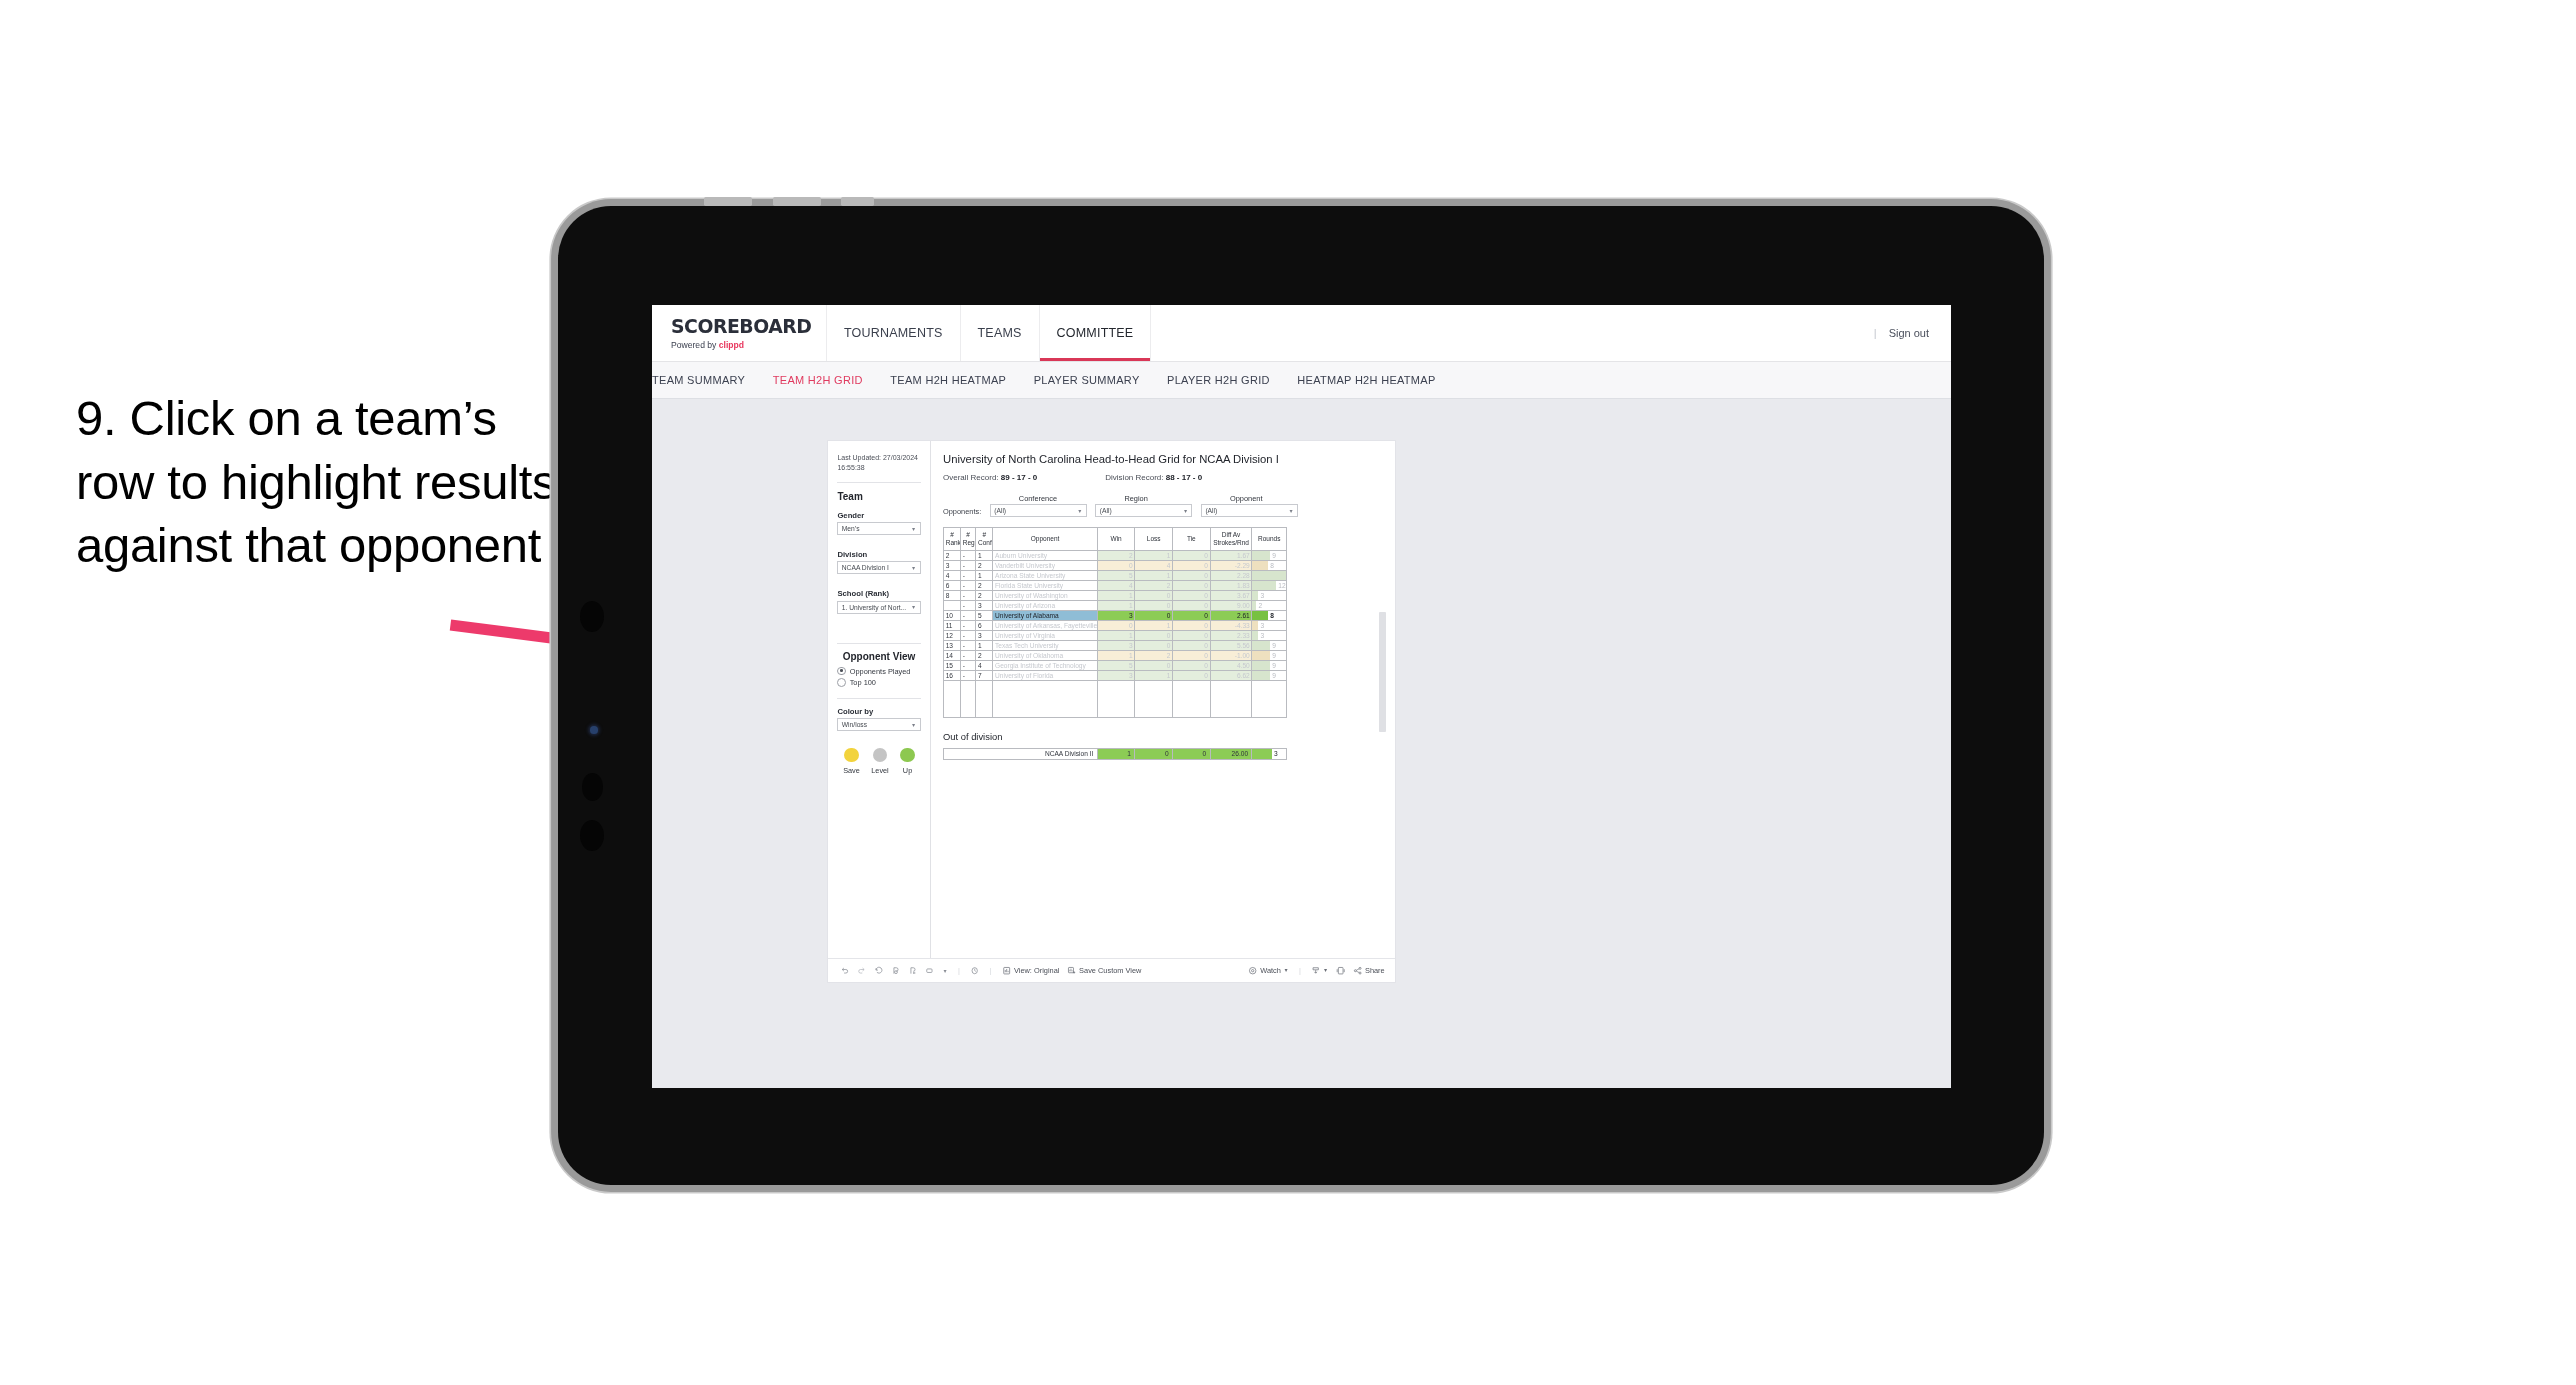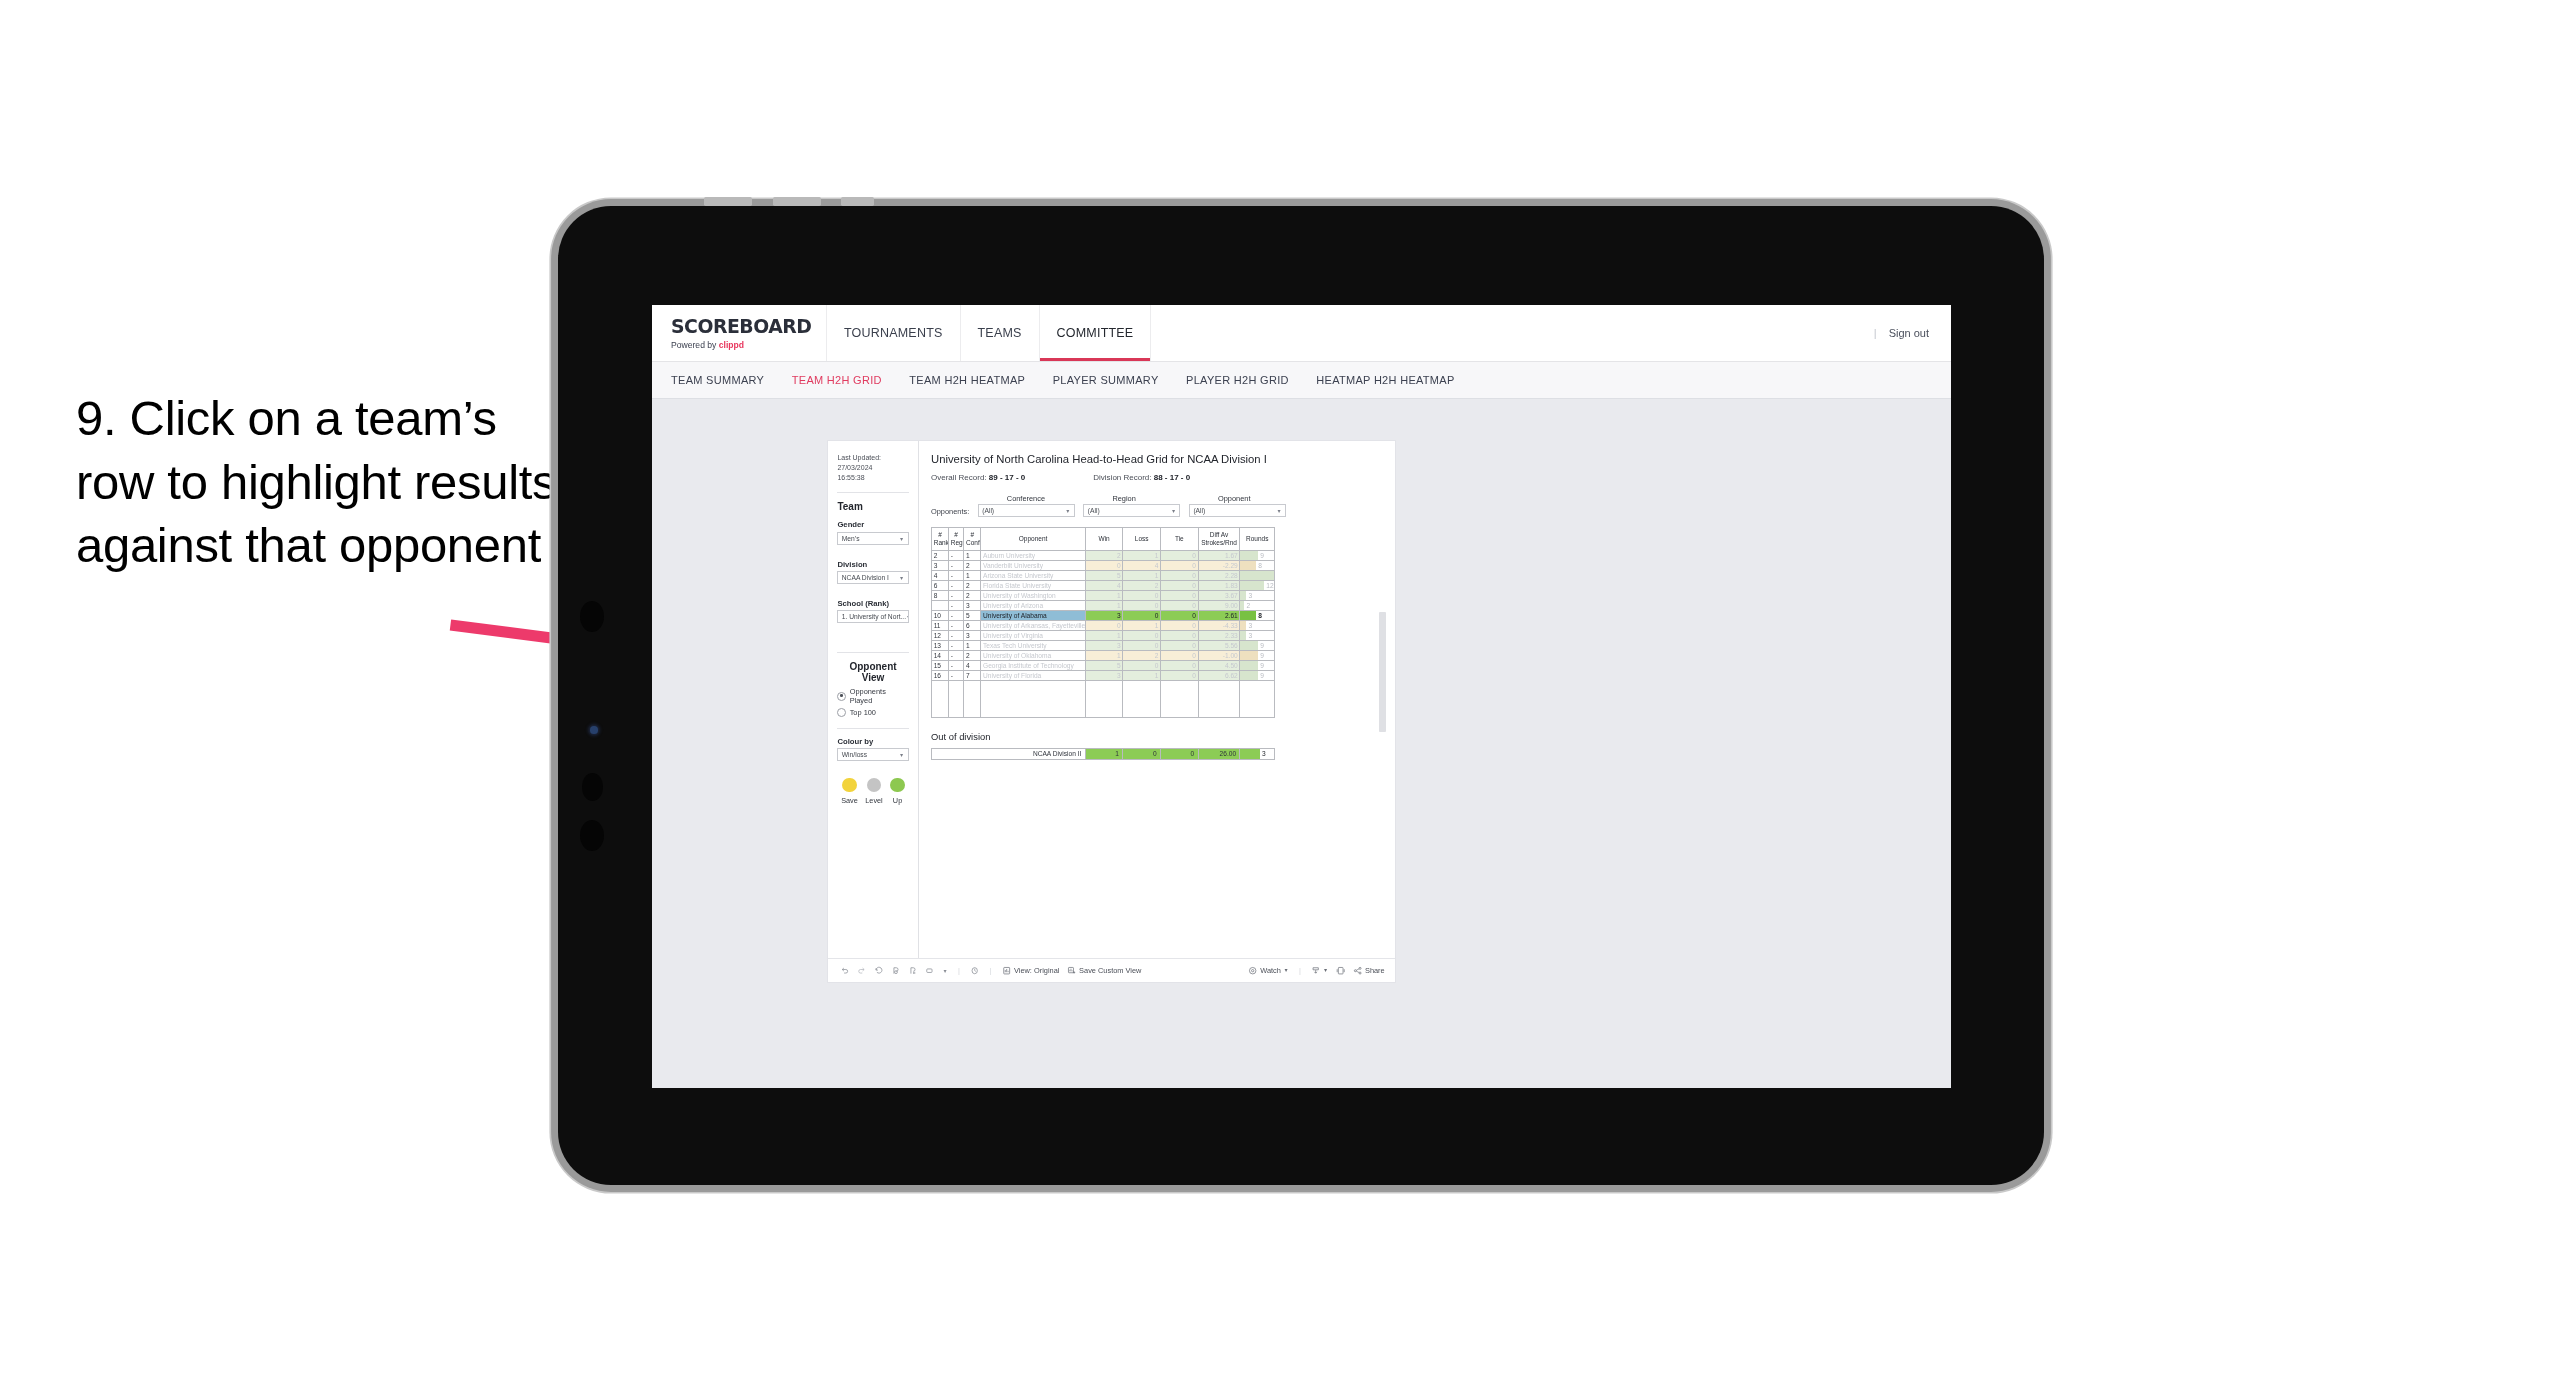--- a/index.html
+++ b/index.html
@@ -154,21 +154,20 @@
   .divider-v { color: #c3c6cd; }
   .signout { cursor: pointer; }
 
   
   #subnav {
     height: 36px;
     background: #f7f7f9;
     border-bottom: 0.9px solid #dddfe4;
     display: flex;
     align-items: center;
-    padding-left: 19px;
     gap: 27.5px;
   }
   .subnav-item {
     font-size: 11px;
     letter-spacing: 0.3px;
     color: #3c4150;
     cursor: pointer;
     white-space: nowrap;
   }
   .subnav-item.active { color: #e03a5f; }
@@ -182,21 +181,21 @@
     height: 541px;
     background: #ffffff;
     display: flex;
     flex-direction: column;
     box-shadow: 0 0 0 0.9px #e2e3e7;
   }
   #viz-body { flex: 1; display: flex; min-height: 0; }
 
   
   #viz-side {
-    width: 91px;
+    width: 103px;
     border-right: 0.9px solid #e0e1e5;
     padding: 12px 9.4px 0 9.4px;
     font-size: 7.7px;
     color: #30343d;
     box-sizing: border-box;
   }
   .updated { font-size: 7px; color: #4a4e57; line-height: 1.42; }
   .hr { border-top: 0.9px solid #e2e3e7; margin: 9.4px 0 7.7px; }
   .side-h {
     font-size: 10px;

